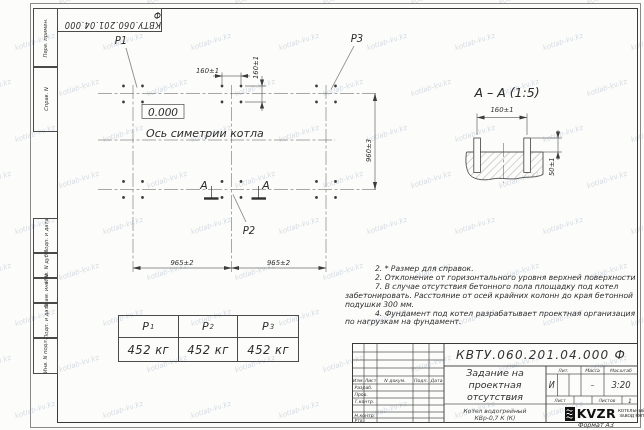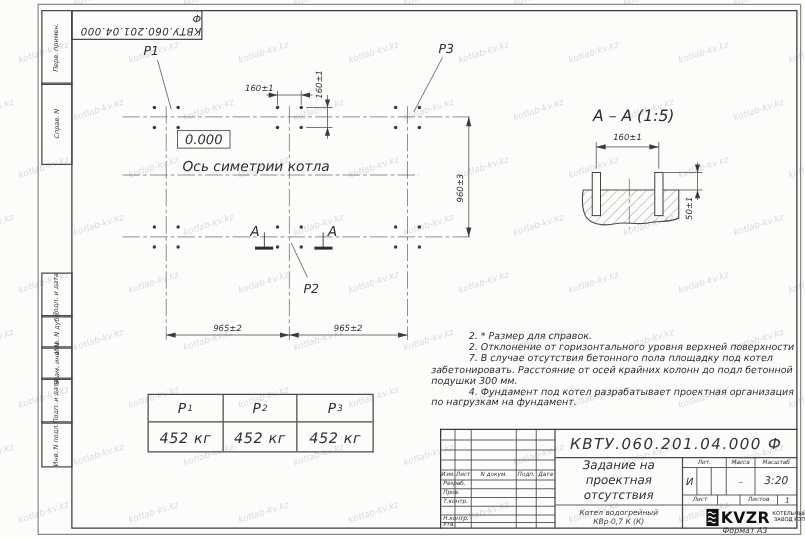--- a/index.html
+++ b/index.html
@@ -285,21 +285,21 @@
     <text class="dt" x="266" y="189" font-size="11" text-anchor="middle">А</text>
     <text class="dt" x="507" y="97" font-size="12.5" text-anchor="middle">А – А (1:5)</text>
     <text class="dt" x="502" y="112" font-size="6.8" text-anchor="middle">160±1</text>
     <text class="dt" transform="translate(553.5,176) rotate(-90)" font-size="6.8">50±1</text>
   </svg>
 
   <div class="notes">
     <div class="ind">2. * Размер для справок.</div>
     <div class="ind">2. Отклонение от горизонтального уровня верхней поверхности</div>
     <div class="ind">7. В случае отсутствия бетонного пола площадку под котел</div>
-    <div>забетонировать. Расстояние от осей крайних колонн до подл бетонной</div>
+    <div>забетонировать. Расстояние от осей крайних колонн до края бетонной</div>
     <div>подушки 300 мм.</div>
     <div class="ind">4. Фундамент под котел разрабатывает проектная организация</div>
     <div>по нагрузкам на фундамент.</div>
   </div>
 
   <div class="ptable">
     <div class="pt-h">
         <span>P</span>
         <sub>1</sub>
       </div>

